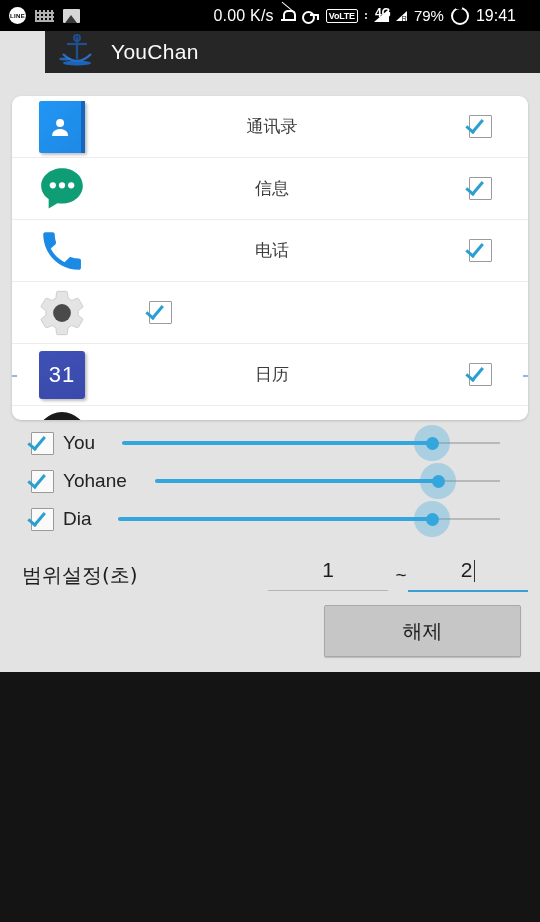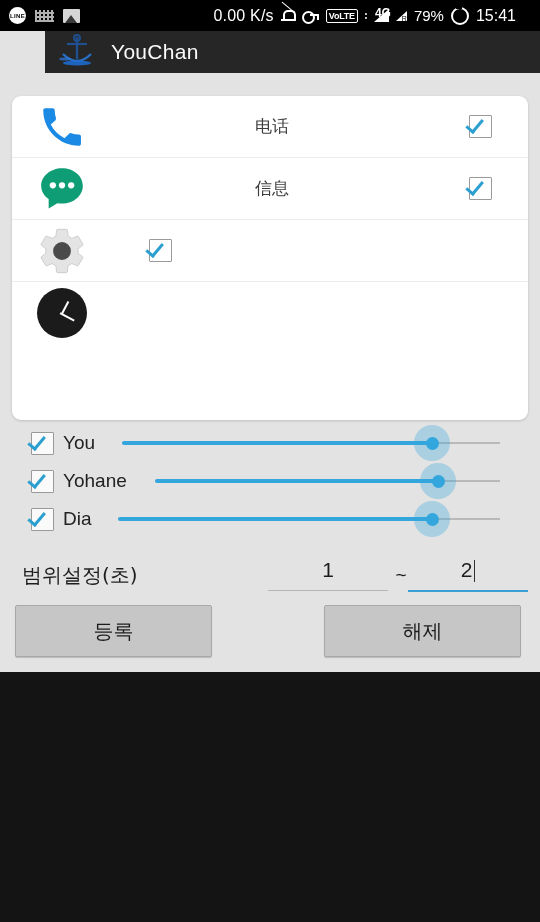--- a/index.html
+++ b/index.html
@@ -180,48 +180,50 @@
       <span class="sig">
         <span class="g">4G</span>
           <span class="tri"></span>
       </span>
       <span class="sig">
         <span class="tri small"></span>
           <span class="r">R</span>
       </span>
       <span>79%</span>
       <span class="batt-ring"></span>
-      <span class="clock">15:41</span>
+      <span class="clock">19:41</span>
     </div>
   </div>
 
   <div class="appbar">
     <div class="logo">
       <svg width="48" height="40" viewBox="0 0 48 40">
         <path d="M24 5 v22" stroke="#1f4f8f" stroke-width="2.4" fill="none"></path>
         <circle cx="24" cy="6" r="3" stroke="#1f4f8f" stroke-width="2" fill="none"></circle>
         <path d="M14 12 h20" stroke="#1f4f8f" stroke-width="2.2"></path>
         <path d="M10 22 q14 14 28 0" stroke="#2a6fc4" stroke-width="2.4" fill="none"></path>
         <ellipse cx="24" cy="31" rx="14" ry="2.6" fill="#1c6fd4" opacity=".85"></ellipse>
         <ellipse cx="12" cy="27" rx="6" ry="1.6" fill="#2b7be0" opacity=".7"></ellipse>
       </svg>
     </div>
     <div class="apptitle">YouChan</div>
   </div>
 
   <div class="card">
 
-
-    <div class="row">
-      <div class="icoslot">
-        <svg class="ic-phone" viewBox="0 0 24 24">
-          <path d="M6.6 10.8c1.4 2.8 3.8 5.1 6.6 6.6l2.2-2.2c.3-.3.7-.4 1-.2 1.2.4 2.4.6 3.7.6.6 0 1 .4 1 1V20c0 .6-.4 1-1 1C10.6 21 3 13.4 3 4c0-.6.4-1 1-1h3.5c.6 0 1 .4 1 1 0 1.3.2 2.5.6 3.7.1.3 0 .7-.2 1z" fill="#1a8ae5"></path>
-        </svg>
-      </div>
-      <div class="label">电话</div>
+    <div class="row">
+      <div class="icoslot">
+        <div class="ic ic-contacts">
+          <svg class="person" width="24" height="24" viewBox="0 0 24 24">
+            <circle cx="12" cy="8" r="4" fill="#fff"></circle>
+            <path d="M4 21 c0-5 4-7 8-7 s8 2 8 7z" fill="#fff"></path>
+          </svg>
+        </div>
+      </div>
+      <div class="label">通讯录</div>
       <div class="cbslot">
           <div class="chk"></div>
         </div>
     </div>
 
     <div class="row">
       <div class="icoslot">
         <svg class="ic-msg" viewBox="0 0 24 24">
           <path d="M12 2C6.5 2 2 5.8 2 10.4c0 2.6 1.4 4.9 3.6 6.4v4.5l4.2-2.5c.7.1 1.4.2 2.2.2 5.5 0 10-3.8 10-8.6S17.5 2 12 2z" fill="#0f9d76"></path>
           <circle cx="7.6" cy="10.2" r="1.5" fill="#fff"></circle>
@@ -230,30 +232,53 @@
         </svg>
       </div>
       <div class="label">信息</div>
       <div class="cbslot">
           <div class="chk"></div>
         </div>
     </div>
 
     <div class="row">
       <div class="icoslot">
+        <svg class="ic-phone" viewBox="0 0 24 24">
+          <path d="M6.6 10.8c1.4 2.8 3.8 5.1 6.6 6.6l2.2-2.2c.3-.3.7-.4 1-.2 1.2.4 2.4.6 3.7.6.6 0 1 .4 1 1V20c0 .6-.4 1-1 1C10.6 21 3 13.4 3 4c0-.6.4-1 1-1h3.5c.6 0 1 .4 1 1 0 1.3.2 2.5.6 3.7.1.3 0 .7-.2 1z" fill="#1a8ae5"></path>
+        </svg>
+      </div>
+      <div class="label">电话</div>
+      <div class="cbslot">
+          <div class="chk"></div>
+        </div>
+    </div>
+
+    <div class="row">
+      <div class="icoslot">
         <svg class="ic-settings" viewBox="0 0 24 24">
           <path d="M19.4 13c.04-.3.06-.6.06-1s-.02-.7-.06-1l2.1-1.6c.2-.1.25-.4.12-.6l-2-3.4c-.12-.2-.37-.3-.6-.2l-2.5 1c-.5-.4-1.1-.7-1.7-1L14.5 2.4c0-.2-.2-.4-.5-.4h-4c-.3 0-.5.2-.5.4L9.2 5.2c-.6.3-1.2.6-1.7 1l-2.5-1c-.23-.1-.48 0-.6.2l-2 3.4c-.13.2-.08.5.12.6L4.6 11c-.04.3-.06.6-.06 1s.02.7.06 1l-2.1 1.6c-.2.1-.25.4-.12.6l2 3.4c.12.2.37.3.6.2l2.5-1c.5.4 1.1.7 1.7 1l.3 2.8c0 .2.2.4.5.4h4c.3 0 .5-.2.5-.4l.3-2.8c.6-.3 1.2-.6 1.7-1l2.5 1c.23.1.48 0 .6-.2l2-3.4c.13-.2.08-.5-.12-.6z" fill="#e4e4e4" stroke="#c9c9c9" stroke-width=".4"></path>
           <circle cx="12" cy="12" r="4.1" fill="#4a4a4a"></circle>
         </svg>
       </div>
       <div class="cbslot">
           <div class="chk"></div>
         </div>
     </div>
 
+    <div class="row">
+      <div class="icoslot">
+        <div class="ic-cal">
+            <span>31</span>
+          </div>
+      </div>
+      <div class="label">日历</div>
+      <div class="cbslot">
+          <div class="chk"></div>
+        </div>
+    </div>
 
     <div class="row">
       <div class="icoslot">
           <div class="ic-clock"></div>
         </div>
       <div class="label"></div>
 
     </div>
 
   </div>
@@ -297,21 +322,20 @@
     <div class="fieldA">
       <span>1</span>
     </div>
     <div class="tilde">~</div>
     <div class="fieldB">
       <span>2</span><span class="caret"></span>
     </div>
   </div>
 
   <div class="btnrow">
-    <div class="btn left">등록</div>
     <div class="btn right">해제</div>
   </div>
 
   <div class="kbd">
     
     
     
     
 
     

